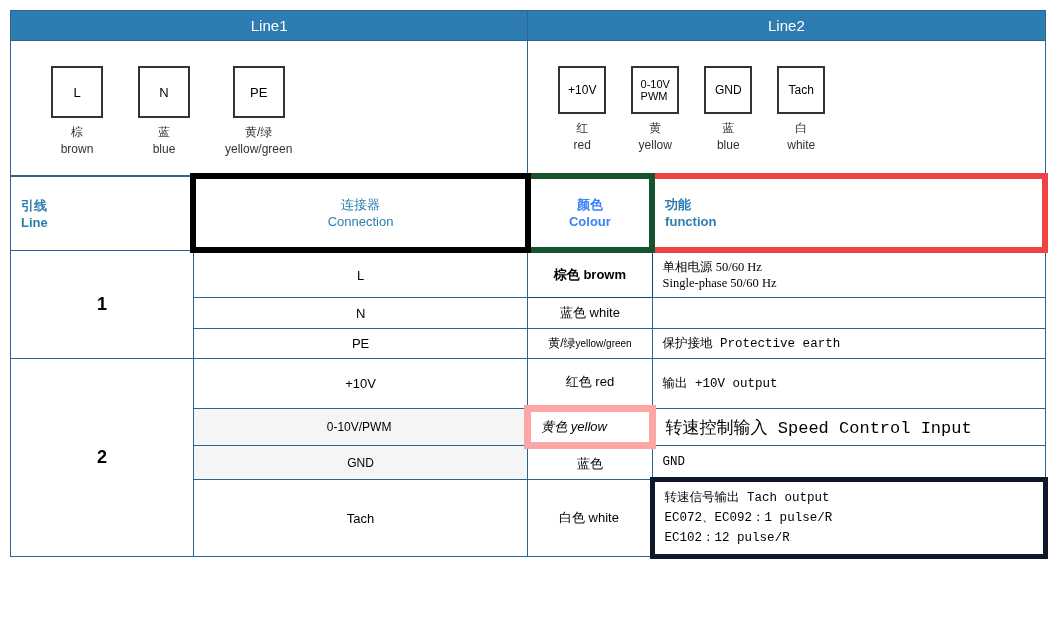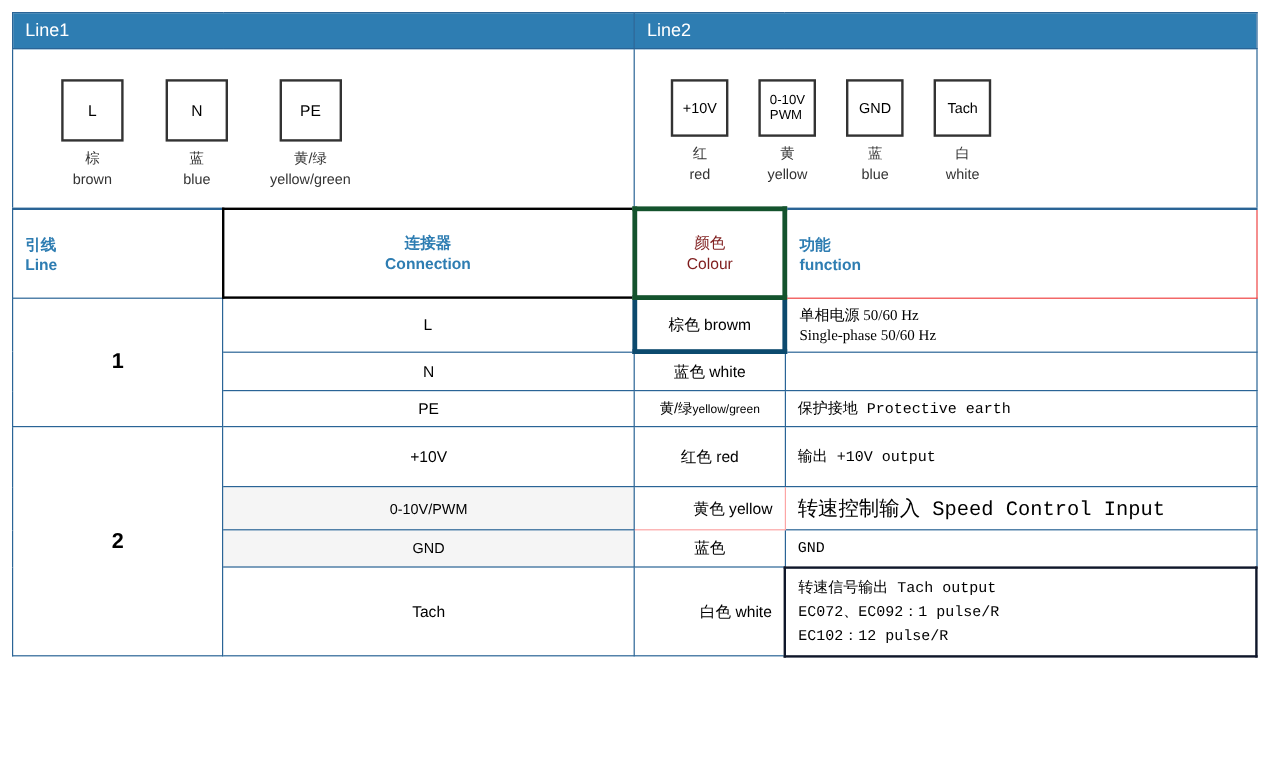--- a/index.html
+++ b/index.html
@@ -10,20 +10,21 @@
       font-size: 13px;
     }
     .outer-table {
       width: 100%;
       border-collapse: collapse;
       border: 1px solid #2a6496;
     }
     .header-row td {
       background: #2e7db2;
       color: #fff;
+      text-align: center;
       font-size: 15px;
       padding: 6px 10px;
       border: 1px solid #2a6496;
     }
     .diagram-row td {
       border: 1px solid #2a6496;
       padding: 10px;
       vertical-align: top;
     }
     .connector-item {
@@ -138,38 +139,38 @@
         </div>
       </div>
     </td>
   </tr>
 
   <tr style="border-top: 2px solid #2a6496; background:#fff;">
     <td class="col-header" style="border: 1px solid #2a6496; padding: 20px 10px; color:#2e7db2; font-weight:bold;margin-top:31px;">
       <div class="zh">引线</div>
       <div class="en">Line</div>
     </td>
-    <td class="col-header" style="border: 2px solid #000000; padding: 6px 10px; color:#2e7db2; font-weight:bold; text-align:center;">
+    <td class="col-header" style="border: 6px solid #000000; padding: 6px 10px; color:#2e7db2; font-weight:normal; text-align:center;">
       <div class="zh">连接器</div>
       <div class="en">Connection</div>
     </td>
-    <td class="col-header" style="border: 4px solid #14532d; padding: 6px 10px; color:#7f1d1d; font-weight:normal; text-align:center;">
+    <td class="col-header" style="border: 6px solid #14532d; padding: 6px 10px; color:#3b82f6; font-weight:bold; text-align:center;">
       <div class="zh">颜色</div>
       <div class="en">Colour</div>
     </td>
-    <td class="col-header" style="border: 1px solid #ef4444; padding: 6px 10px; color:#2e7db2; font-weight:bold;">
+    <td class="col-header" style="border: 6px solid #ef4444; padding: 6px 10px; color:#2e7db2; font-weight:bold;">
       <div class="zh">功能</div>
       <div class="en">function</div>
     </td>
   </tr>
 
   <tr>
     <td rowspan="3" class="row-line" style="border: 1px solid #2a6496; padding: 6px 10px; text-align:center; font-size:18px; font-weight:bold; vertical-align:middle;">1</td>
     <td class="row-connection" style="border: 1px solid #2a6496; padding: 6px 10px; text-align:center;">L</td>
-    <td class="row-colour" style="border: 4px solid #0c4a6e; padding: 6px 10px; text-align:center;">棕色 browm</td>
+    <td class="row-colour" style="border: 1px solid #0c4a6e; padding: 6px 10px; text-align:center;font-weight:bold;">棕色 browm</td>
     <td style="border: 1px solid #2a6496; padding: 6px 10px; font-family: Liberation Serif, serif; font-size:12.5px;">
       单相电源 50/60 Hz<br>Single-phase 50/60 Hz
     </td>
   </tr>
 
   <tr>
     <td class="row-connection" style="border: 1px solid #2a6496; padding: 6px 10px; text-align:center;">N</td>
     <td class="row-colour" style="border: 1px solid #2a6496; padding: 6px 10px; text-align:center;">蓝色 white</td>
     <td style="border: 1px solid #2a6496; padding: 6px 10px;"></td>
   </tr>
@@ -182,33 +183,33 @@
 
   <tr>
     <td rowspan="4" class="row-line" style="border: 1px solid #2a6496; padding: 6px 10px; text-align:center; font-size:18px; font-weight:bold; vertical-align:middle;">2</td>
     <td class="row-connection" style="border: 1px solid #2a6496; padding: 6px 10px; text-align:center;">+10V</td>
     <td class="row-colour" style="border: 1px solid #2a6496; padding: 6px 10px; text-align:center;">红色 red</td>
     <td style="border: 1px solid #2a6496; padding: 16px 10px; font-family: 'Courier New', monospace; font-size:12.5px;">输出 +10V output</td>
   </tr>
 
   <tr>
     <td class="row-connection" style="border: 1px solid #2a6496; padding: 6px 10px; text-align:center; font-size:12px; background:#f5f5f5;">0-10V/PWM</td>
-    <td class="row-colour" style="border: 1px solid #fca5a5; padding: 6px 10px; text-align:right;">黄色 yellow</td>
+    <td class="row-colour" style="border: 7px solid #fca5a5; padding: 6px 10px; text-align:left;font-style:italic;">黄色 yellow</td>
     <td style="border: 1px solid #2a6496; padding: 6px 10px; font-family: 'Courier New', monospace; font-size:17px;">转速控制输入 Speed Control Input</td>
   </tr>
 
   <tr>
     <td class="row-connection" style="border: 1px solid #2a6496; padding: 6px 10px; text-align:center; font-size:12px; background:#f5f5f5;">GND</td>
     <td class="row-colour" style="border: 1px solid #2a6496; padding: 6px 10px; text-align:center;">蓝色</td>
     <td style="border: 1px solid #2a6496; padding: 6px 10px; font-family: 'Courier New', monospace; font-size:12.5px;">GND</td>
   </tr>
 
   <tr>
     <td class="row-connection" style="border: 1px solid #2a6496; padding: 6px 10px; text-align:center;">Tach</td>
-    <td class="row-colour" style="border: 1px solid #2a6496; padding: 6px 10px; text-align:right;">白色 white</td>
-    <td style="border: 2px solid #0f172a; padding: 6px 10px; font-family: 'Courier New', monospace; font-size:12.5px; line-height:1.6;">
+    <td class="row-colour" style="border: 1px solid #2a6496; padding: 6px 10px; text-align:center;">白色 white</td>
+    <td style="border: 5px solid #0f172a; padding: 6px 10px; font-family: 'Courier New', monospace; font-size:12.5px; line-height:1.6;">
       转速信号输出 Tach output<br>
       EC072、EC092：1 pulse/R<br>
       EC102：12 pulse/R
     </td>
   </tr>
 </tbody>
   </table>
 
 </body></html>

